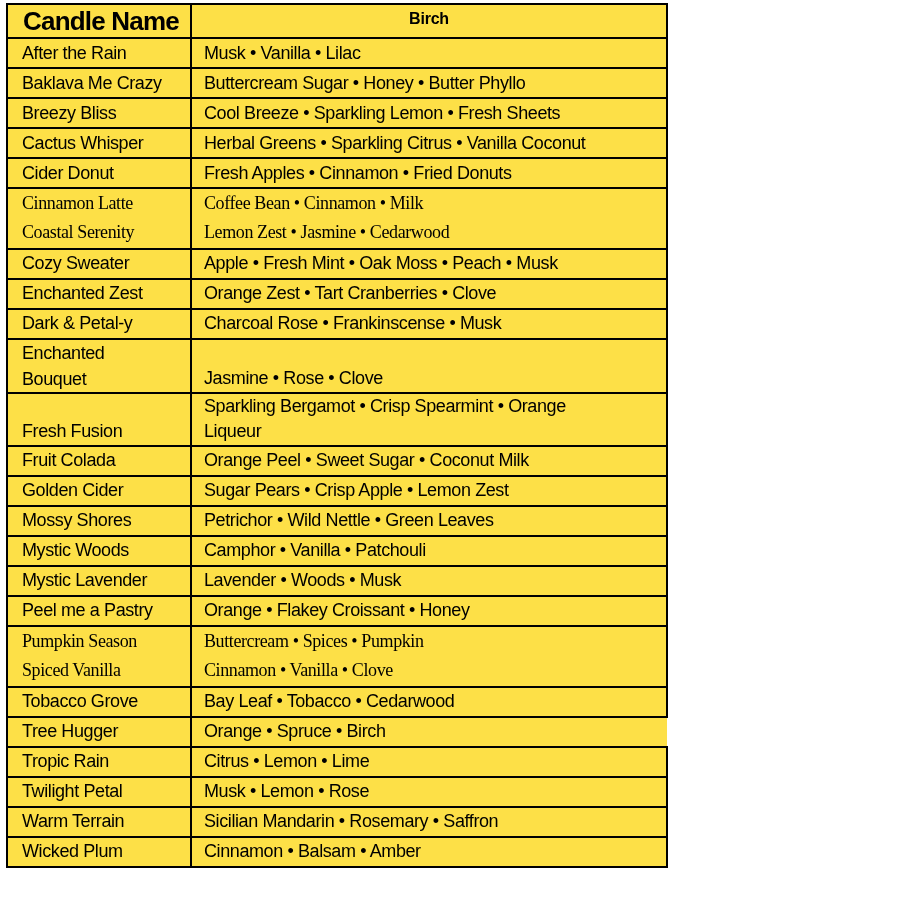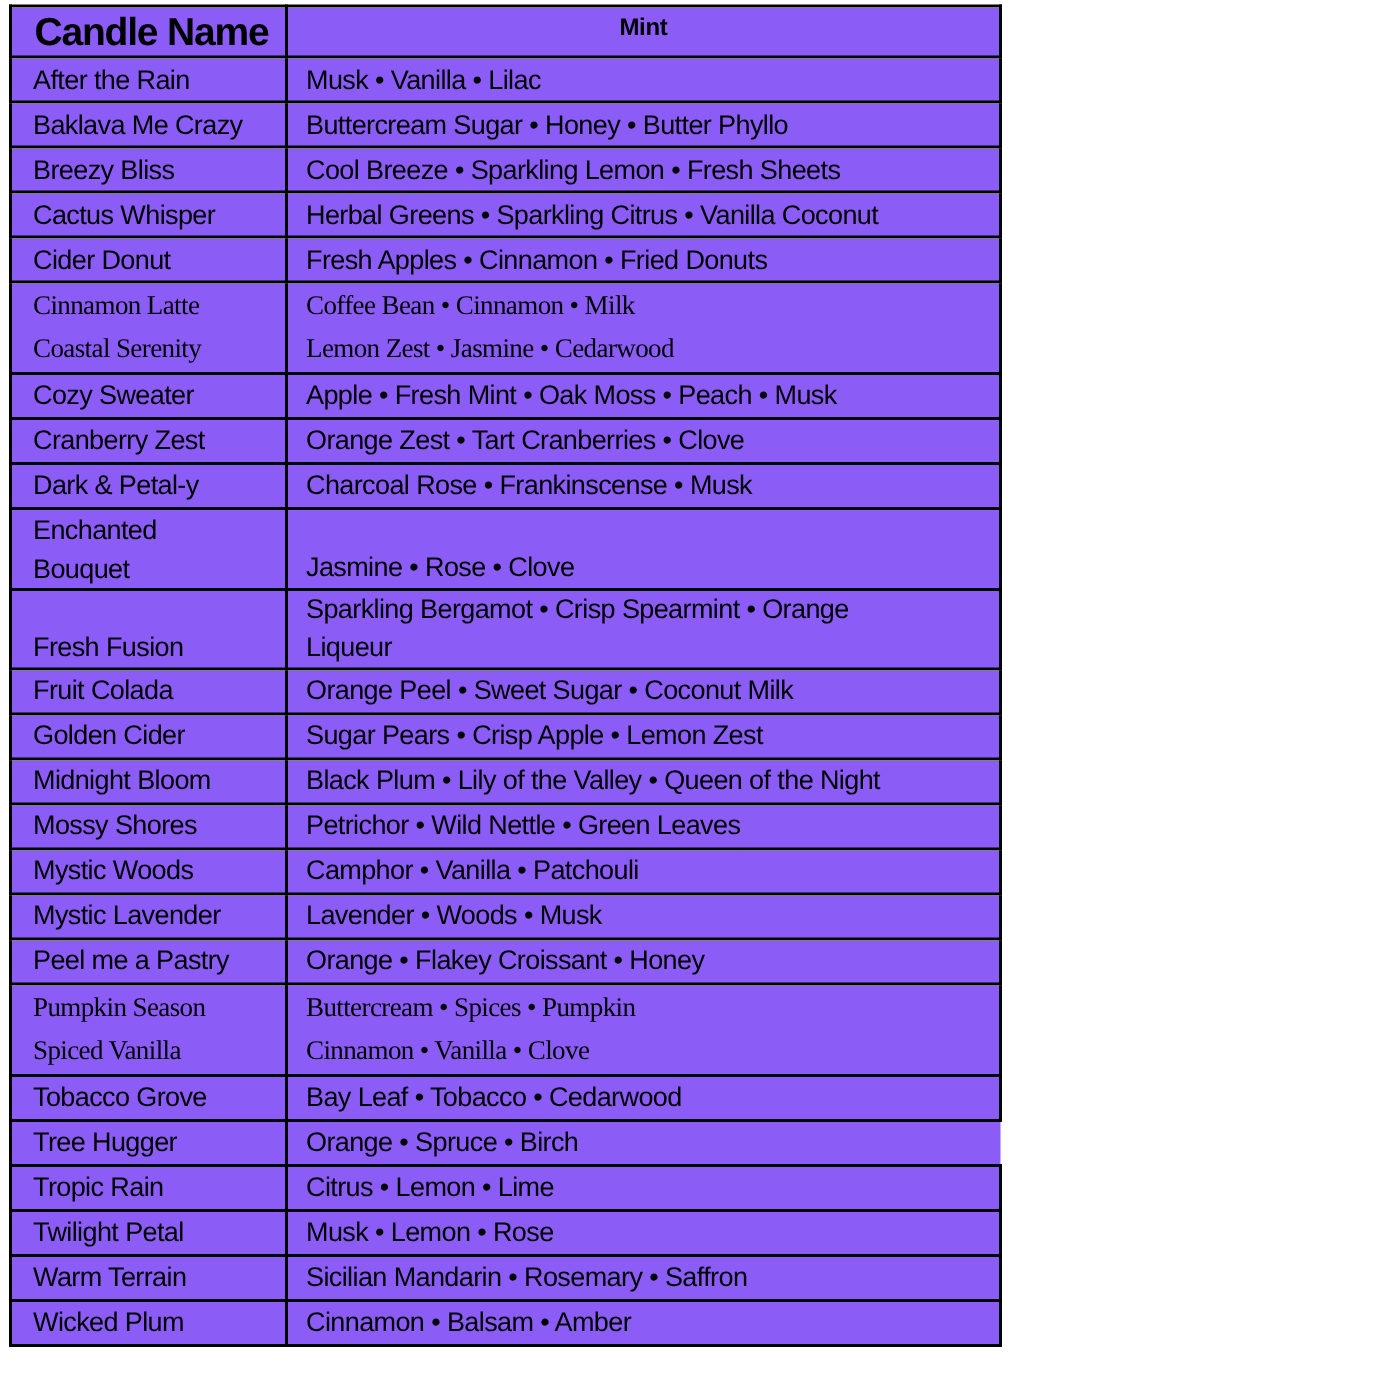--- a/index.html
+++ b/index.html
@@ -19,21 +19,21 @@
   table.candle-table {
     position: absolute;
     left: 6px;
     top: 3px;
     width: 660px;
     border-collapse: collapse;
     table-layout: fixed;
   }
   th, td {
     border: 2px solid #000000;
-    background: #8b5cf6;
+    background: #fde047;
     padding: 0;
     overflow: hidden;
     white-space: nowrap;
   }
   col.col-name { width: 184px; }
   col.col-scent { width: 476px; }
 
   th.head-name {
     height: 32px;
     font-size: 26px;
@@ -80,21 +80,21 @@
 
 <div class="page">
   <table class="candle-table">
     <colgroup>
       <col class="col-name">
       <col class="col-scent">
     </colgroup>
     <thead>
       <tr>
         <th class="head-name">Candle Name</th>
-        <th class="head-scent">Mint</th>
+        <th class="head-scent">Birch</th>
       </tr>
     </thead>
     <tbody>
         <tr class="row-single">
           <td class="cell-name">
             <div class="line">After the Rain</div>
           </td>
           <td class="cell-scent">
             <div class="line">Musk • Vanilla • Lilac</div>
           </td>
@@ -144,21 +144,21 @@
         <tr class="row-single">
           <td class="cell-name">
             <div class="line">Cozy Sweater</div>
           </td>
           <td class="cell-scent">
             <div class="line">Apple • Fresh Mint • Oak Moss • Peach • Musk</div>
           </td>
         </tr>
         <tr class="row-single">
           <td class="cell-name">
-            <div class="line">Cranberry Zest</div>
+            <div class="line">Enchanted Zest</div>
           </td>
           <td class="cell-scent">
             <div class="line">Orange Zest • Tart Cranberries • Clove</div>
           </td>
         </tr>
         <tr class="row-single">
           <td class="cell-name">
             <div class="line">Dark &amp; Petal-y</div>
           </td>
           <td class="cell-scent">
@@ -190,28 +190,20 @@
           <td class="cell-scent">
             <div class="line">Orange Peel • Sweet Sugar • Coconut Milk</div>
           </td>
         </tr>
         <tr class="row-single">
           <td class="cell-name">
             <div class="line">Golden Cider</div>
           </td>
           <td class="cell-scent">
             <div class="line">Sugar Pears • Crisp Apple • Lemon Zest</div>
-          </td>
-        </tr>
-        <tr class="row-single">
-          <td class="cell-name">
-            <div class="line">Midnight Bloom</div>
-          </td>
-          <td class="cell-scent">
-            <div class="line">Black Plum • Lily of the Valley • Queen of the Night</div>
           </td>
         </tr>
         <tr class="row-single">
           <td class="cell-name">
             <div class="line">Mossy Shores</div>
           </td>
           <td class="cell-scent">
             <div class="line">Petrichor • Wild Nettle • Green Leaves</div>
           </td>
         </tr>

